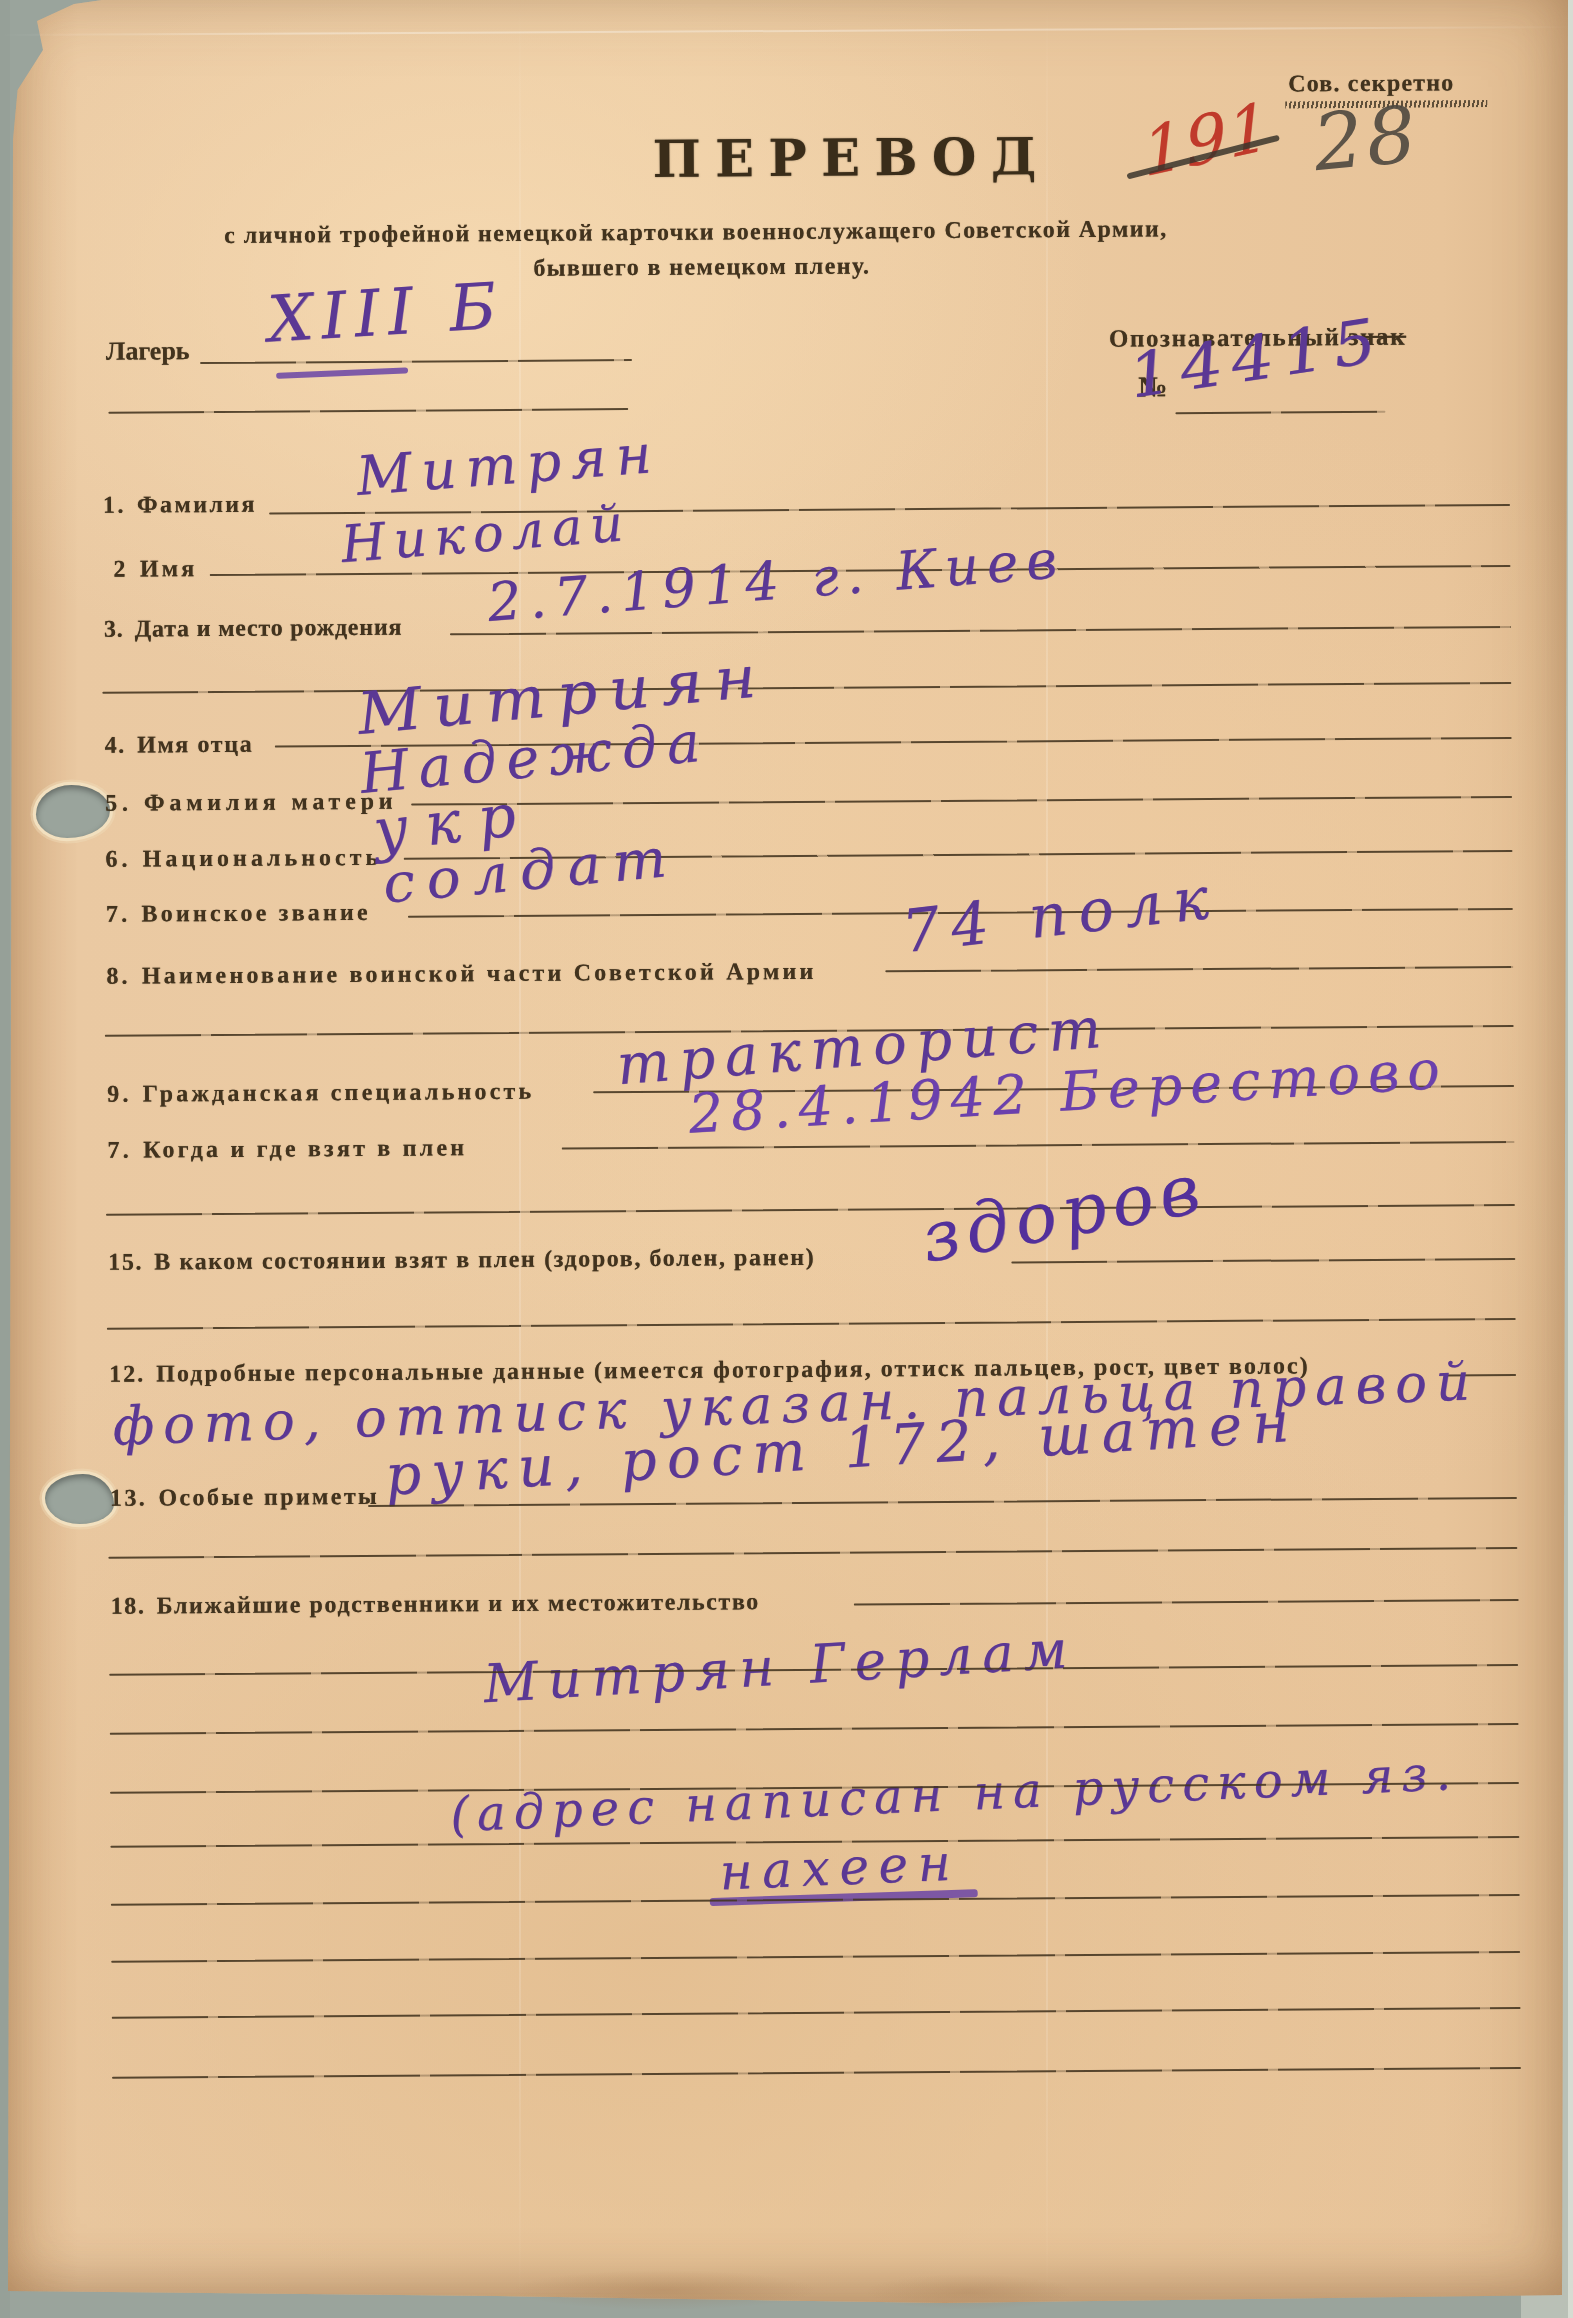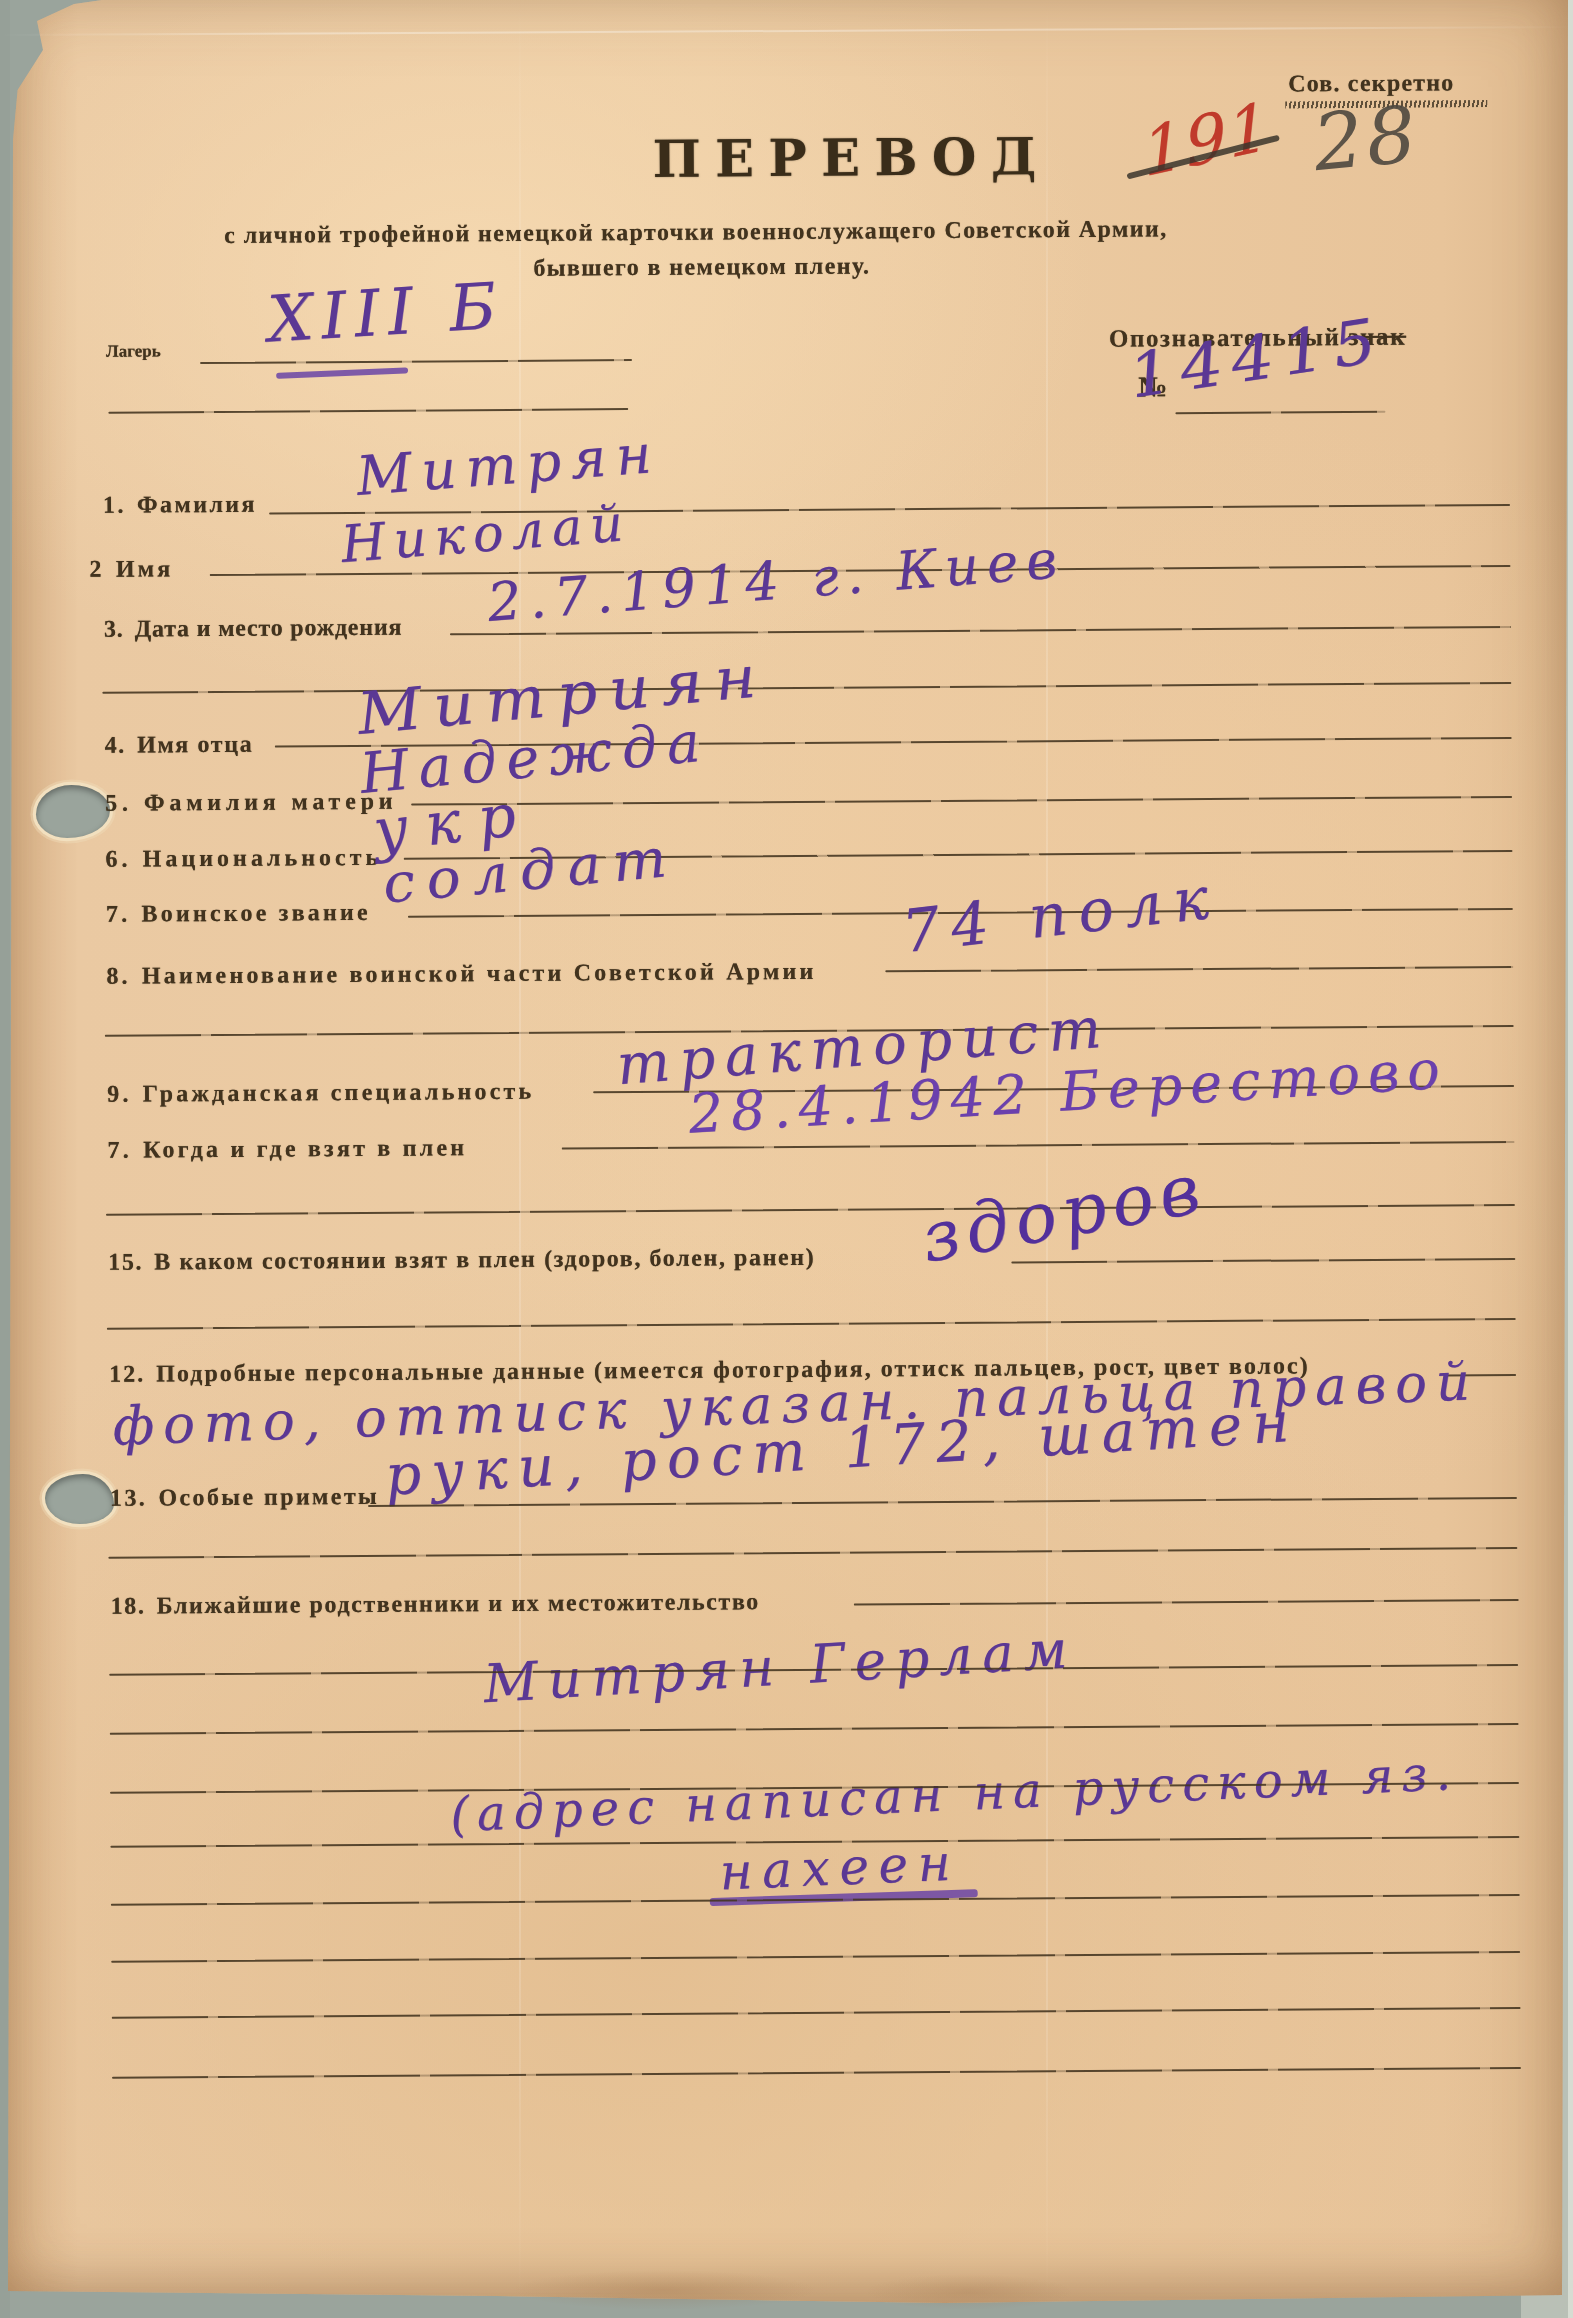--- a/index.html
+++ b/index.html
@@ -74,36 +74,36 @@
 
   <span class="hw" style="left:1151px;top:118px;font-size:66px;color:#c03a2b;letter-spacing:1.6px;transform:rotate(-12deg) skewX(-8deg);text-shadow:0.5px 0.3px 0.3px rgba(192,58,43,.5);">191</span>
   <div class="strike" style="left:1130px;top:157px;width:157px;transform:rotate(-14deg);"></div>
   <span class="hw" style="left:1323px;top:102px;font-size:78px;color:#4e4840;letter-spacing:3.2px;opacity:.9;transform:rotate(-5deg);text-shadow:none;">28</span>
 
   <span class="title" style="left:658px;top:128px;font-size:51px;">ПЕРЕВОД</span>
 
   <span class="lbl" style="left:229px;top:218px;font-size:24px;letter-spacing:1.4px;">с личной трофейной немецкой карточки военнослужащего Советской Армии,</span>
   <span class="lbl" style="left:538px;top:253px;font-size:24px;letter-spacing:1.4px;">бывшего в немецком плену.</span>
 
-  <span class="lbl" style="left:110px;top:333px;font-size:17px;">Лагерь</span>
+  <span class="lbl" style="left:110px;top:333px;font-size:26px;">Лагерь</span>
   <div class="rule" style="left:204px;top:358px;width:432px;"></div>
   <span class="hw" style="left:274px;top:279px;font-size:64px;letter-spacing:8px;transform:rotate(-3deg);">XIII Б</span>
   <div class="ink-underline" style="left:280px;top:367px;width:132px;height:6.4px;transform:rotate(-2deg);"></div>
   <div class="rule" style="left:112px;top:407px;width:520px;"></div>
 
   <span class="lbl" style="left:1113px;top:327px;font-size:25px;letter-spacing:1.6px;"><span>Опознавательный</span> <span style="text-decoration:line-through;">знак</span></span>
   <span class="lbl" style="left:1142px;top:376px;font-size:29px;">№</span>
   <div class="rule" style="left:1179px;top:415px;width:210px;"></div>
   <span class="hw" style="left:1138px;top:343px;font-size:61px;letter-spacing:8px;transform:rotate(-8deg) scaleX(1.1);">14415</span>
 
   <span class="lbl" style="left:106px;top:487px;letter-spacing:2.4px;"><span class="num">1.</span><span>Фамилия</span></span>
   <div class="rule" style="left:272px;top:509px;width:1241px;"></div>
   <span class="hw" style="left:362px;top:442px;font-size:54px;letter-spacing:9.6px;transform:rotate(-4deg);">Митрян</span>
 
-  <span class="lbl" style="left:92px;top:551px;letter-spacing:3.2px;"><span class="num">2</span><span>Имя</span></span>
+  <span class="lbl" style="left:116px;top:551px;letter-spacing:3.2px;"><span class="num">2</span><span>Имя</span></span>
   <div class="rule" style="left:212px;top:570px;width:1301px;"></div>
   <span class="hw" style="left:346px;top:512px;font-size:51px;letter-spacing:8px;transform:rotate(-4deg);">Николай</span>
 
   <span class="lbl" style="left:106px;top:611px;letter-spacing:0.8px;"><span class="num">3.</span><span>Дата и место рождения</span></span>
   <div class="rule" style="left:452px;top:631px;width:1061px;"></div>
   <span class="hw" style="left:492px;top:570px;font-size:53px;letter-spacing:8px;transform:rotate(-4deg);">2.7.1914 г. Киев</span>
 
   <div class="rule" style="left:104px;top:687px;width:1409px;"></div>
 
   <span class="lbl" style="left:106px;top:727px;letter-spacing:1.6px;"><span class="num">4.</span><span>Имя отца</span></span>

